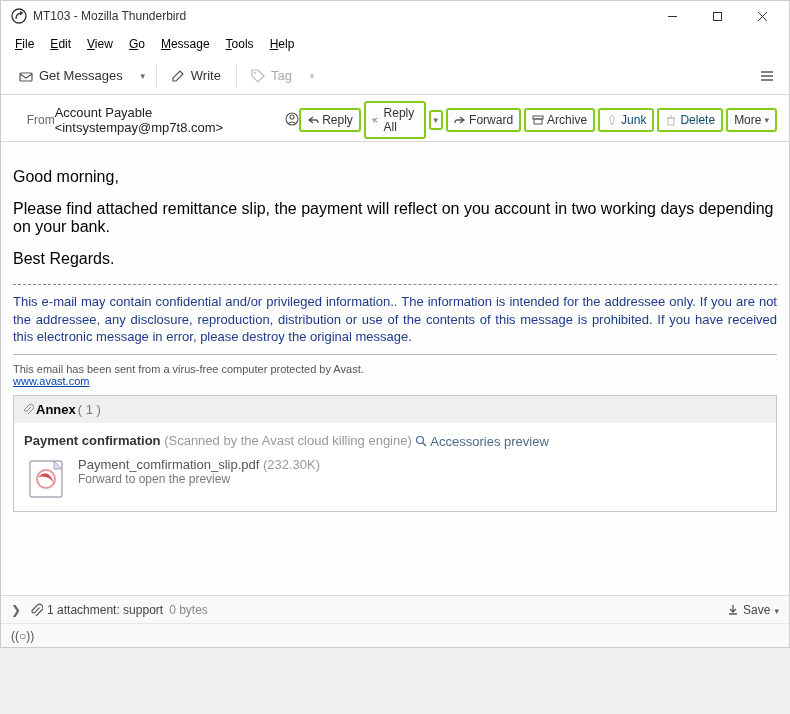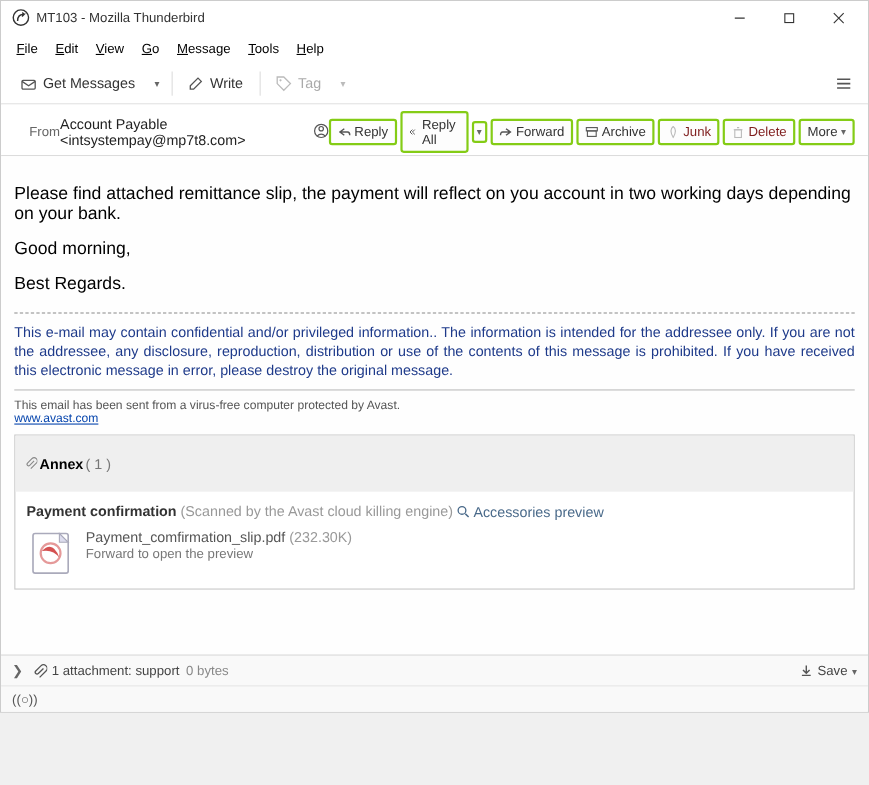--- a/index.html
+++ b/index.html
@@ -20,32 +20,32 @@
     .tool-sep { width: 1px; height: 22px; background: #ddd; margin: 0 4px; }
     .tool-dd { width: 18px; display: flex; justify-content: center; }
     .spacer { flex: 1; }
     .hamburger { width: 28px; height: 28px; display: flex; align-items: center; justify-content: center; }
     .headers { padding: 6px 12px 2px 12px; font-size: 13px; border-bottom: 1px solid #d9d9d9; background: #fff; }
     .hdr-row { display: flex; align-items: center; min-height: 24px; }
     .hdr-label { width: 50px; text-align: right; color: #666; font-size: 12px; margin-right: 0; }
     .hdr-val { color: #222; }
     .hdr-actions { display: flex; gap: 3px; align-items: center; }
     .act-btn { border: 2px solid #84cc16; border-radius: 3px; padding: 3px 6px; font-size: 12px; display: flex; align-items: center; gap: 3px; background: #fdfdfd; color: #333; }
-    .act-btn.disabled { color: #7f1d1d; justify-content: center; }
+    .act-btn.disabled { color: #0c4a6e; justify-content: center; }
     .act-btn .ic { width: 12px; height: 12px; display: inline-block; }
     .hdr-date { margin-left: auto; color: #555; font-size: 12px; }
     .msg-body { flex: 1; overflow: auto; font-family: "Times New Roman", serif; font-size: 16px; color: #000; padding: 12px; background: #fefefe; }
     .msg-body p { margin: 14px 0; }
     .dashed-sep { border: 0; border-top: 1px dashed #888; margin: 16px 0 8px 0; }
     .disclaimer { font-family: Arial, sans-serif; font-size: 13px; color: #1e3a8a; text-align: justify; line-height: 1.35; }
     .thin-sep { border: 0; border-top: 1px solid #bbb; margin: 8px 0; }
     .avast-note { font-family: Arial, sans-serif; font-size: 11px; color: #555; }
     .avast-note a { color: #0645ad; }
     .annex-box { border: 1px solid #c8c8c8; background: #fff; margin-top: 8px; }
-    .annex-head { background: #efefef; padding: 18px 8px; font-size: 13px; display: flex; align-items: center; gap: 2px; font-family: Arial, sans-serif; }
+    .annex-head { background: #efefef; padding: 6px 8px; font-size: 13px; display: flex; align-items: center; gap: 2px; font-family: Arial, sans-serif; }
     .annex-head .clip { width: 12px; height: 12px; color: #888; }
     .annex-body { padding: 10px; font-family: Arial, sans-serif; font-size: 13px; }
     .annex-title { color: #333; }
     .annex-title .b { font-weight: bold; }
     .annex-title .g { color: #999; }
     .annex-title .mag { color: #4a6a8a; vertical-align: middle; }
     .annex-file { display: flex; gap: 10px; margin-top: 8px; align-items: flex-start; }
     .pdf-ico { width: 44px; height: 44px; }
     .annex-file .fname { color: #555; }
     .annex-file .fsize { color: #999; text-align: right; }
@@ -195,22 +195,22 @@
           </div>
         <div class="act-btn">
             <span>More</span> 
             <span class="dd-caret">▾</span>
           </div>
       </div>
     </div>
   </div>
 
   <div class="msg-body">
+    <p>Good morning,</p>
     <p>Please find attached remittance slip, the payment will reflect on you account in two working days depending on your bank.</p>
-    <p>Good morning,</p>
     <p>Best Regards.</p>
     <hr class="dashed-sep">
     <div class="disclaimer">This e-mail may contain confidential and/or privileged information.. The information is intended for the addressee only. If you are not the addressee, any disclosure, reproduction, distribution or use of the contents of this message is prohibited. If you have received this electronic message in error, please destroy the original message.</div>
     <hr class="thin-sep">
     <div class="avast-note">
       <span>This email has been sent from a virus-free computer protected by Avast.</span><br>
       <a href="#">www.avast.com</a>
     </div>
 
     <div class="annex-box">

